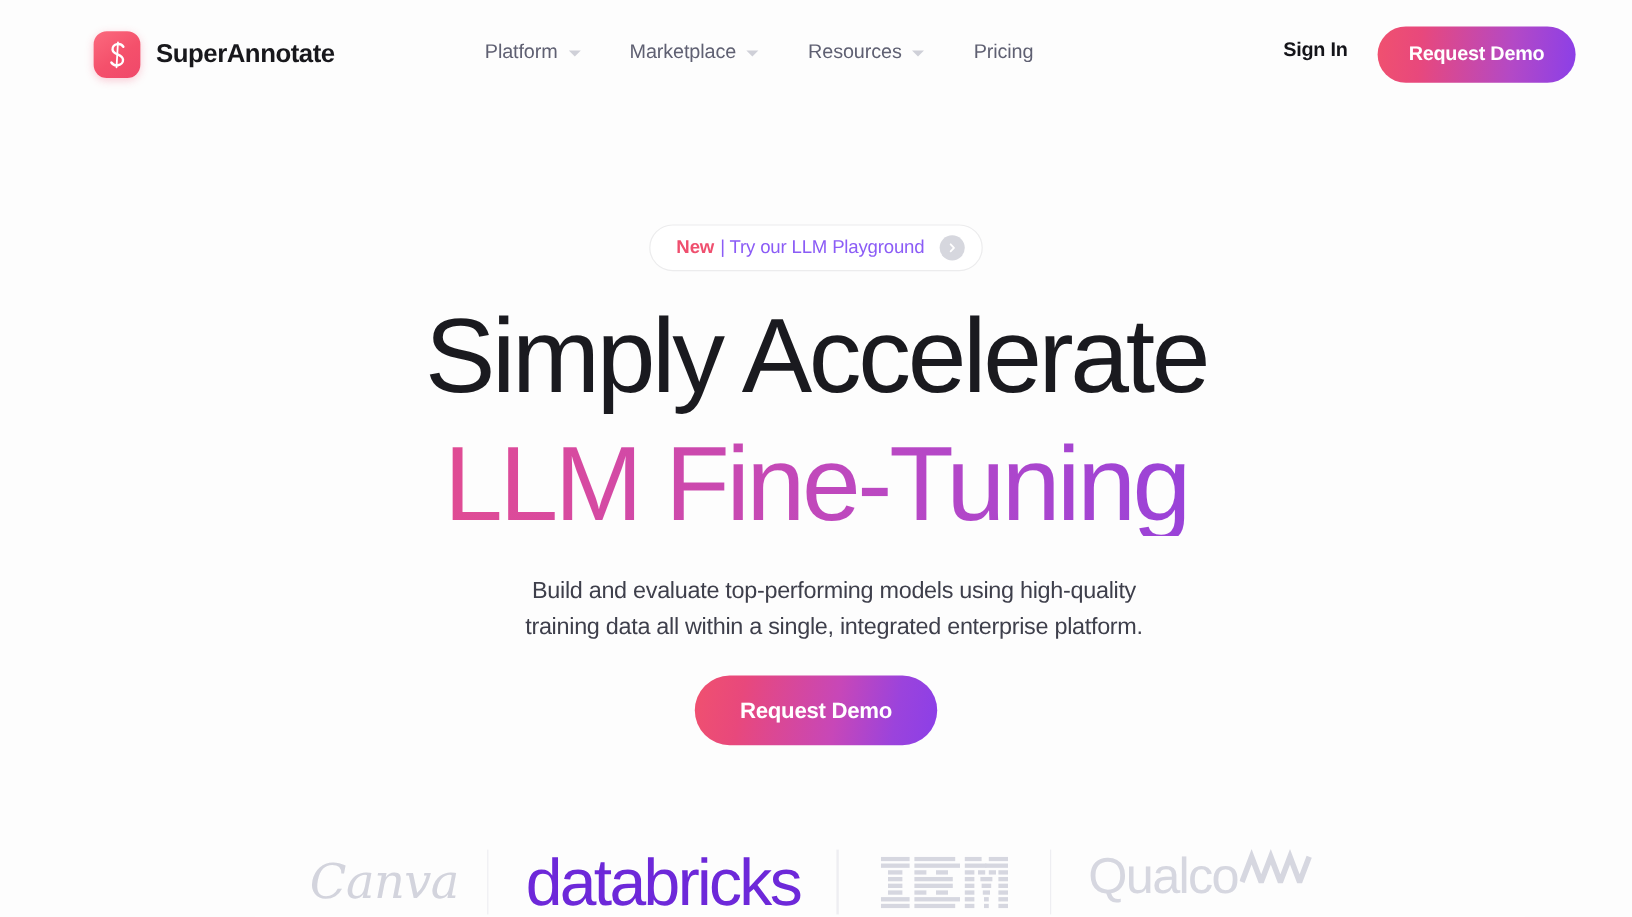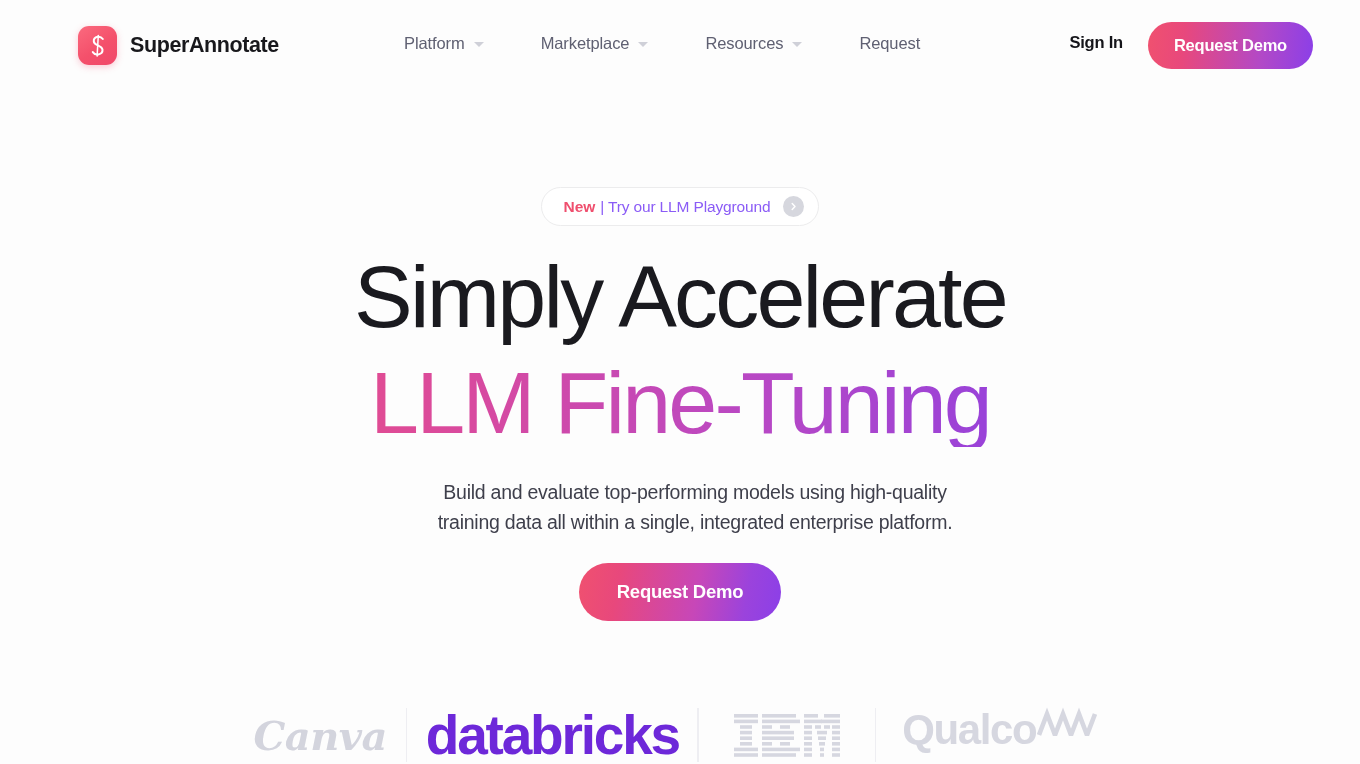--- a/index.html
+++ b/index.html
@@ -63,21 +63,21 @@
     color: #18181c;
     white-space: nowrap;
   }
 
   .nav {
     position: absolute;
     left: 404px;
     top: 31px;
     display: flex;
     align-items: center;
-    gap: 16px;
+    gap: 0;
   }
 
   .nav-item {
     display: flex;
     align-items: center;
     gap: 9px;
     font-size: 16.5px;
     color: #5f6072;
     letter-spacing: -0.1px;
     cursor: pointer;
@@ -247,21 +247,20 @@
   
   .logos {
     position: absolute;
     left: 0;
     top: 706px;
     width: 1360px;
     height: 58px;
     display: flex;
     align-items: center;
     justify-content: center;
-    font-weight: bold;
   }
 
   .logo-cell {
     display: flex;
     align-items: center;
     justify-content: center;
     height: 58px;
     position: relative;
   }
 
@@ -330,21 +329,21 @@
       </div>
       <div class="nav-item">
         <span>Marketplace</span>
         <span class="caret"></span>
       </div>
       <div class="nav-item">
         <span>Resources</span>
         <span class="caret"></span>
       </div>
       <div class="nav-item">
-        <span>Request</span>
+        <span>Pricing</span>
       </div>
     </nav>
 
     <a class="signin">Sign In</a>
 
     <button class="btn-demo-nav">Request Demo</button>
   </header>
 
   <section class="hero">
 

